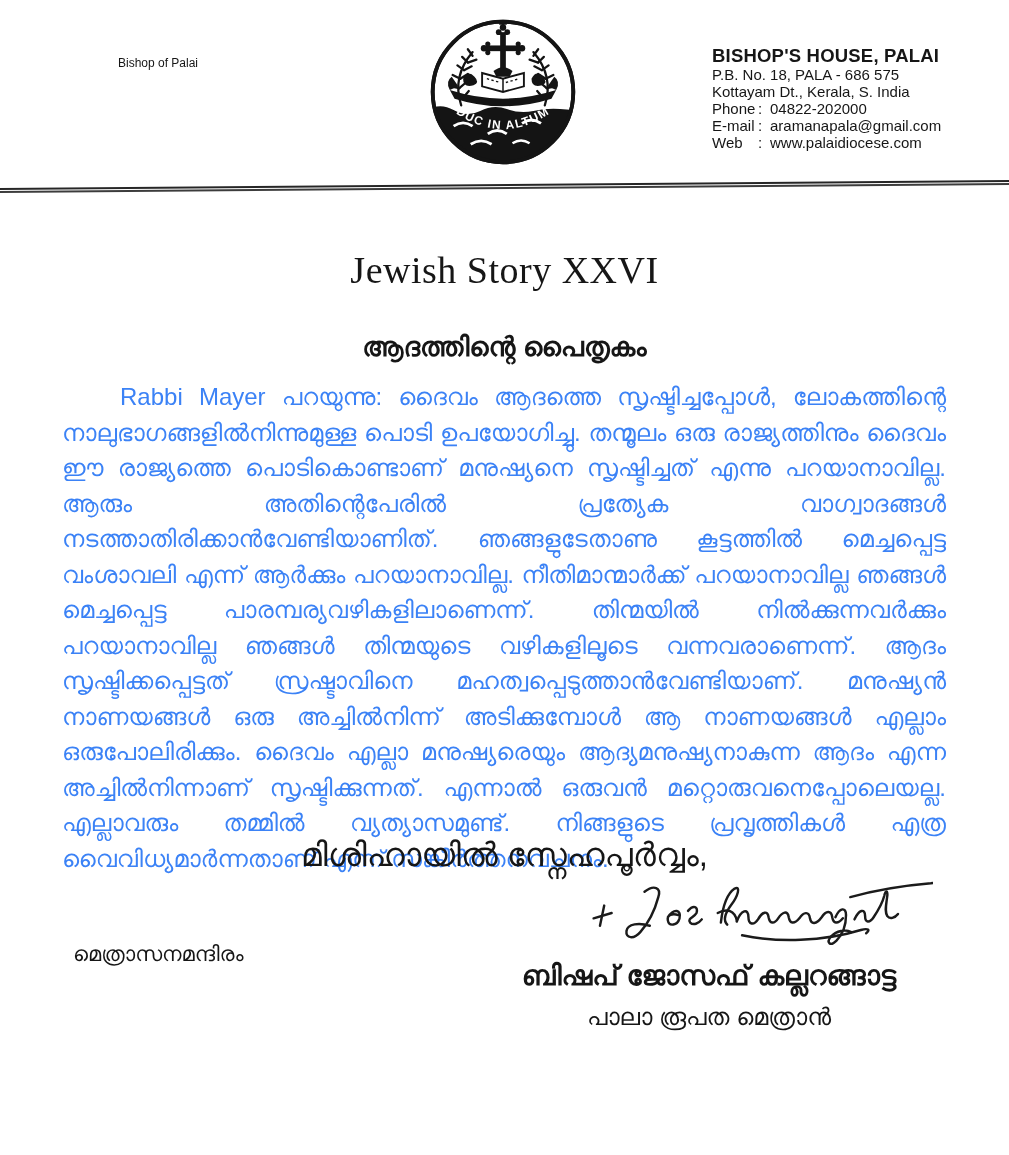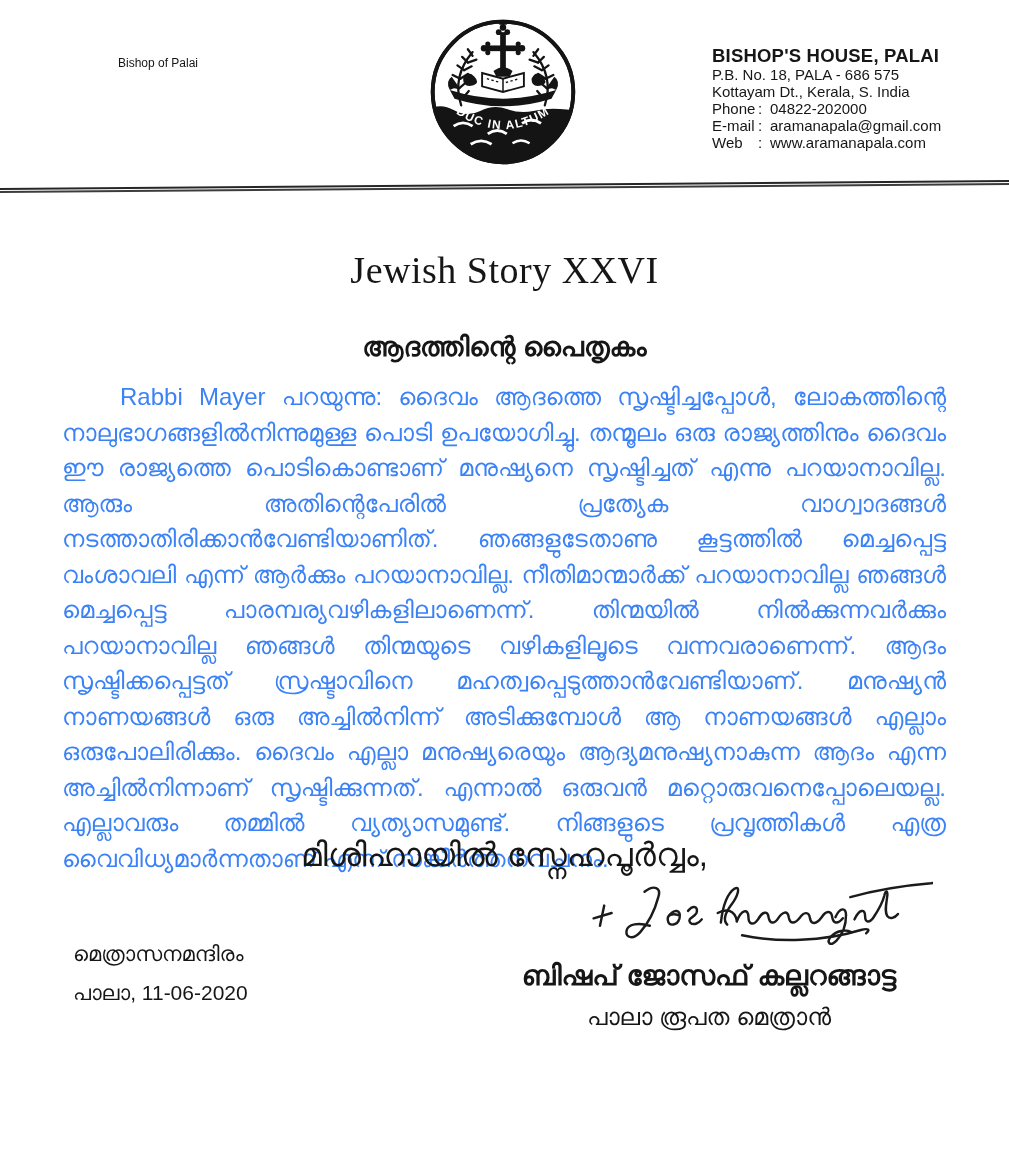--- a/index.html
+++ b/index.html
@@ -161,21 +161,21 @@
       <span>04822-202000</span>
     </div>
     <div class="contact-row">
       <span class="contact-label">E-mail</span>
       <span class="contact-sep">:</span>
       <span>aramanapala@gmail.com</span>
     </div>
     <div class="contact-row">
       <span class="contact-label">Web</span>
       <span class="contact-sep">:</span>
-      <span>www.aramanapala.com</span>
+      <span>www.palaidiocese.com</span>
     </div>
   </div>
 
   <div class="divider"></div>
 
   <h1 class="doc-title">Jewish Story XXVI</h1>
   <h2 class="doc-subtitle">ആദത്തിന്റെ പൈതൃകം</h2>
   <p class="doc-body">Rabbi Mayer പറയുന്നു: ദൈവം ആദത്തെ സൃഷ്ടിച്ചപ്പോൾ, ലോകത്തിന്റെ നാലുഭാഗങ്ങളിൽനിന്നുമുള്ള പൊടി ഉപയോഗിച്ചു. തന്മൂലം ഒരു രാജ്യത്തിനും ദൈവം ഈ രാജ്യത്തെ പൊടികൊണ്ടാണ് മനുഷ്യനെ സൃഷ്ടിച്ചത് എന്നു പറയാനാവില്ല. ആരും അതിന്റെപേരിൽ പ്രത്യേക വാഗ്വാദങ്ങൾ നടത്താതിരിക്കാൻവേണ്ടിയാണിത്. ഞങ്ങളുടേതാണു കൂട്ടത്തിൽ മെച്ചപ്പെട്ട വംശാവലി എന്ന് ആർക്കും പറയാനാവില്ല. നീതിമാന്മാർക്ക് പറയാനാവില്ല ഞങ്ങൾ മെച്ചപ്പെട്ട പാരമ്പര്യവഴികളിലാണെന്ന്. തിന്മയിൽ നിൽക്കുന്നവർക്കും പറയാനാവില്ല ഞങ്ങൾ തിന്മയുടെ വഴികളിലൂടെ വന്നവരാണെന്ന്. ആദം സൃഷ്ടിക്കപ്പെട്ടത് സ്രഷ്ടാവിനെ മഹത്വപ്പെടുത്താൻവേണ്ടിയാണ്. മനുഷ്യൻ നാണയങ്ങൾ ഒരു അച്ചിൽനിന്ന് അടിക്കുമ്പോൾ ആ നാണയങ്ങൾ എല്ലാം ഒരുപോലിരിക്കും. ദൈവം എല്ലാ മനുഷ്യരെയും ആദ്യമനുഷ്യനാകുന്ന ആദം എന്ന അച്ചിൽനിന്നാണ് സൃഷ്ടിക്കുന്നത്. എന്നാൽ ഒരുവൻ മറ്റൊരുവനെപ്പോലെയല്ല. എല്ലാവരും തമ്മിൽ വ്യത്യാസമുണ്ട്. നിങ്ങളുടെ പ്രവൃത്തികൾ എത്ര വൈവിധ്യമാർന്നതാണ് എന്ന് സങ്കീർത്തനവചനം.</p>
   <div class="closing">മിശിഹായിൽ സ്നേഹപൂർവ്വം,</div>
 
@@ -194,20 +194,19 @@
         <path d="M238,41 c4,-9 10,-10 10,-2 c0,9 -3,18 -9,24 c-6,6 -10,2 -5,-4 c5,-5 13,-7 19,-4"></path>
         <path d="M256,43 c4,-9 10,-11 10,-3 c0,6 4,7 8,1 c4,-6 8,-12 10,-20 c1,-5 3,-6 3,-1 c-1,9 -3,16 0,20 c2,3 7,2 10,-2"></path>
         <path d="M252,22 c26,-7 52,-11 76,-13 c7,-1 9,2 4,5"></path>
         <path d="M150,58 c34,7 76,6 112,-5 c7,-2 9,0 5,3"></path>
       </g>
     </svg>
   </div>
 
   <div class="footer-left">
     <div>മെത്രാസനമന്ദിരം</div>
-    <div>പാലാ, 11-06-2020</div>
   </div>
   <div class="footer-right">
     <div class="signatory-name">ബിഷപ് ജോസഫ് കല്ലറങ്ങാട്ട</div>
     <div class="signatory-title">പാലാ രൂപത മെത്രാൻ</div>
   </div>
 
 </div>
 
 </body></html>

